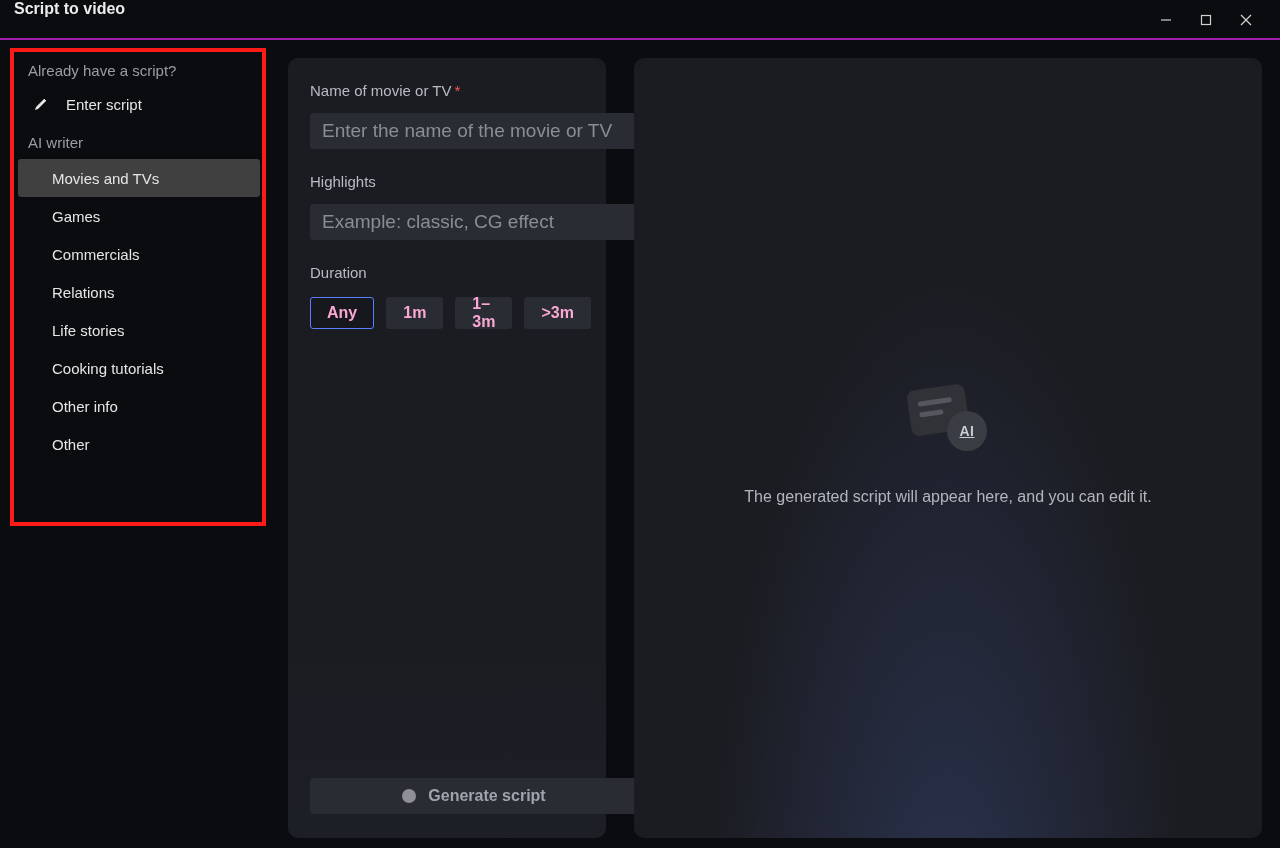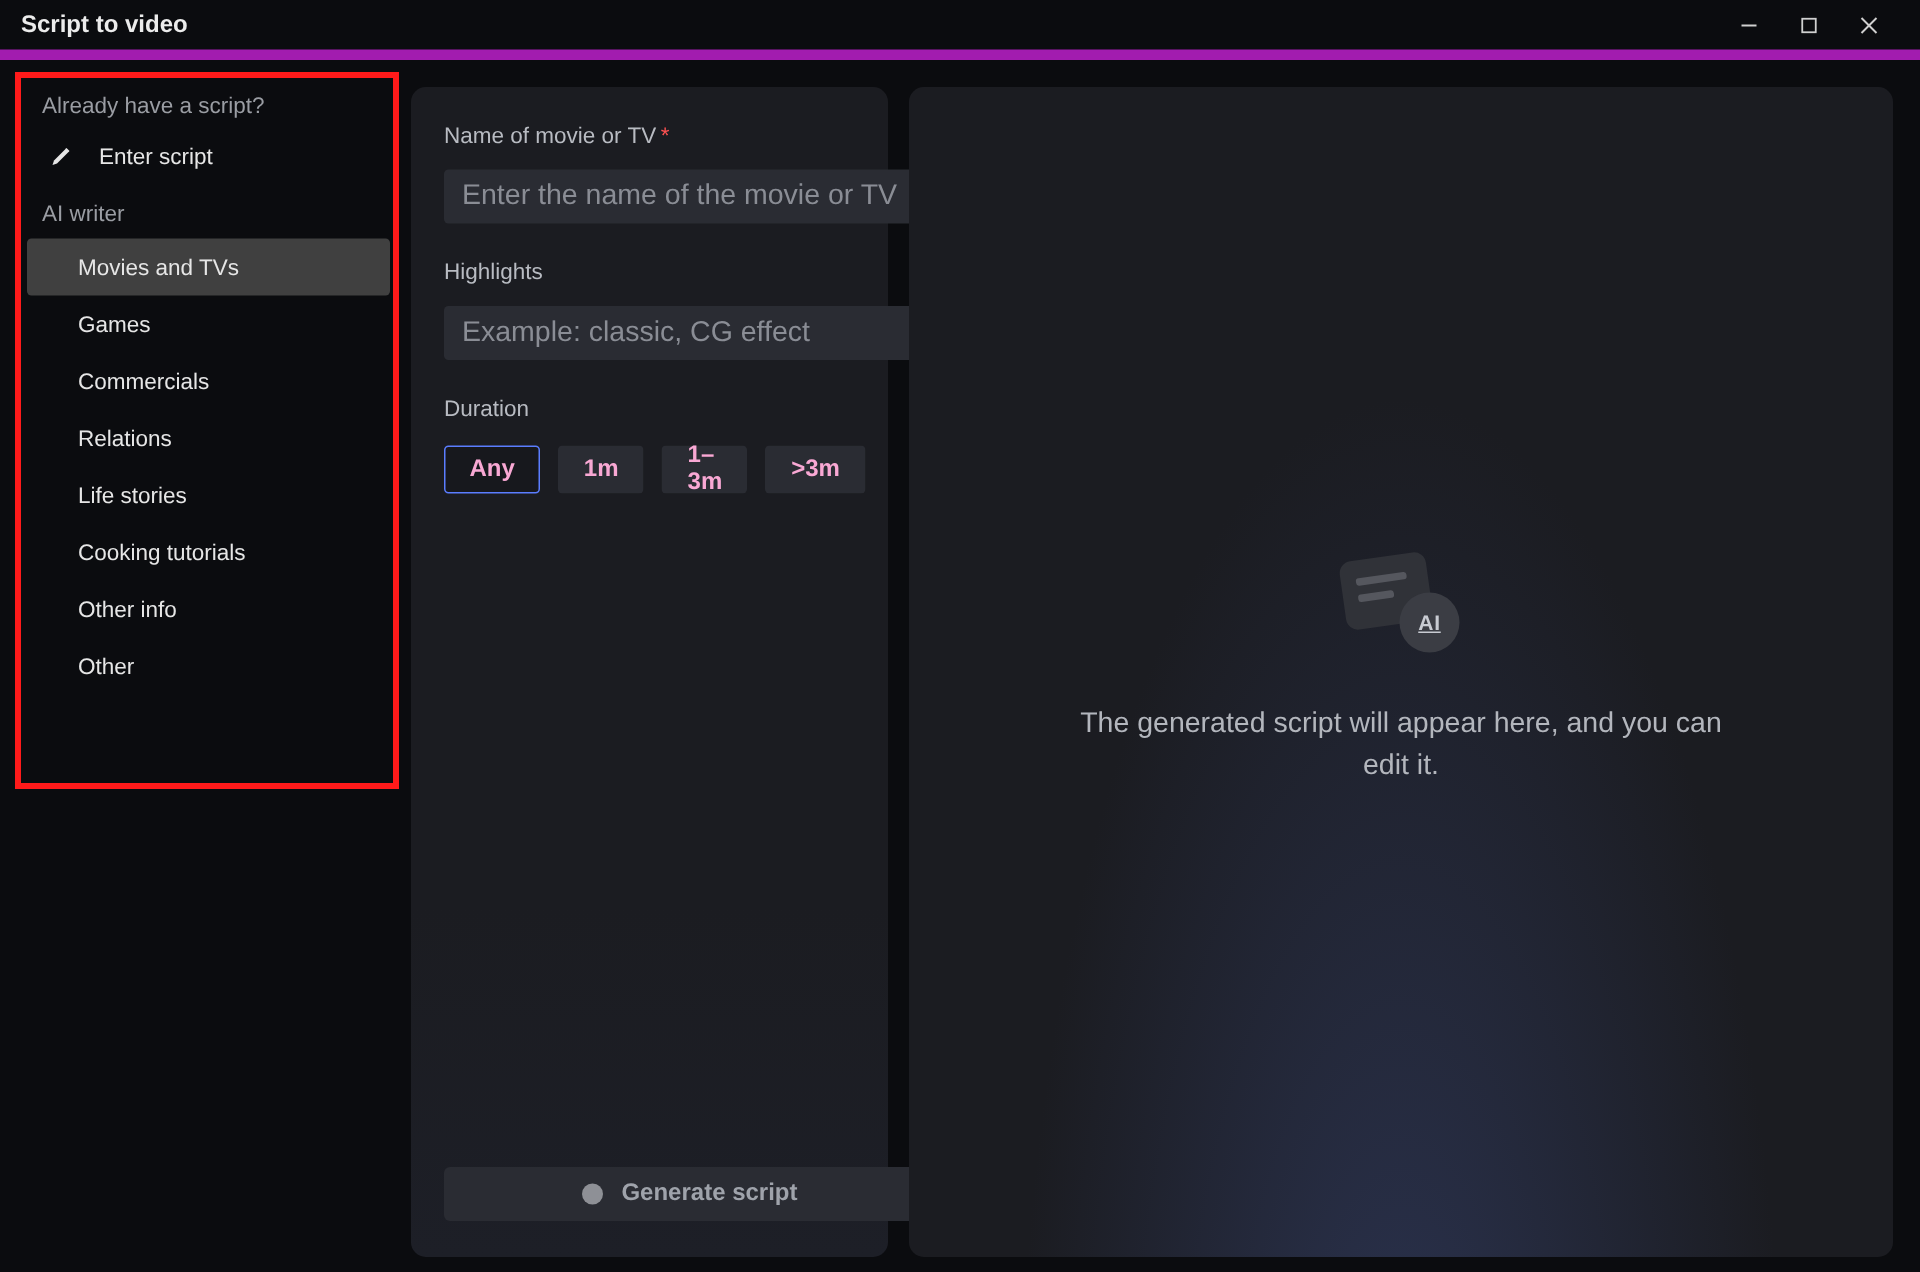--- a/index.html
+++ b/index.html
@@ -6,37 +6,37 @@
   html, body {
     width: 1280px; height: 848px;
     background: #0b0c0f;
     font-family: "Segoe UI", Arial, sans-serif;
     color: #e6e6e6;
     overflow: hidden;
   }
   .titlebar {
     height: 40px;
     display: flex;
-    align-items: center;
-    padding: 10px 14px;
-    border-bottom: 7px solid #a21caf;
+    align-items: flex-start;
+    padding: 0 14px;
+    border-bottom: 2px solid #a21caf;
   }
   .titlebar-title { font-size: 16px; font-weight: 600; color: #ececec; }
   .titlebar-spacer { flex: 1; }
   .win-btn {
     width: 40px; height: 40px;
     display: flex; align-items: center; justify-content: center;
     color: #d0d0d0;
   }
   .win-btn svg { width: 12px; height: 12px; }
   .app-body {
     display: flex;
     height: calc(848px - 40px);
     padding: 18px 18px 10px 18px;
-    gap: 14px;
+    gap: 28px;
   }
   .sidebar {
     width: 242px;
     padding: 0 0 0 0;
     position: relative;
   }
   .highlight-box {
     position: absolute;
     z-index: 10;
     pointer-events: none;
@@ -135,21 +135,21 @@
     width: 14px; height: 14px; border-radius: 50%;
     background: #8e9096;
   }
 
   .preview-placeholder {
     display: flex; flex-direction: column; align-items: center;
     gap: 34px;
     max-width: 460px;
     text-align: center;
   }
-  .preview-text { color: #b3b6bd; font-size: 19px; line-height: 1.45; }
+  .preview-text { color: #b3b6bd; font-size: 16px; line-height: 1.45; }
 
   .ai-graphic { position: relative; width: 78px; height: 64px; }
   .ai-card {
     position: absolute; left: 0; top: 0;
     width: 58px; height: 46px;
     background: #303238; border-radius: 8px;
     transform: rotate(-8deg);
   }
   .ai-card::before, .ai-card::after {
     content: ""; position: absolute; background: #55575e; border-radius: 2px; height: 5px;

